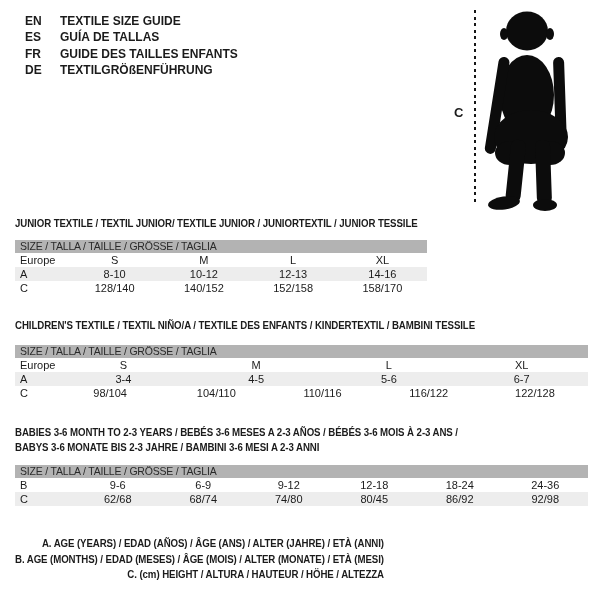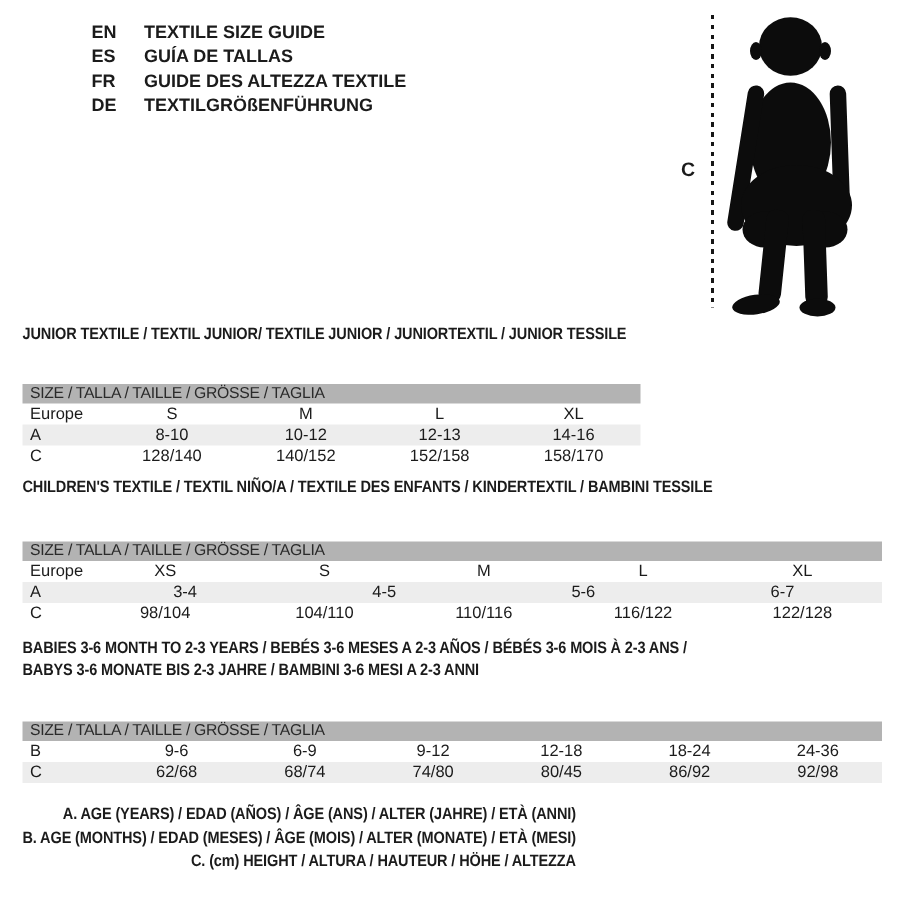--- a/index.html
+++ b/index.html
@@ -1,40 +1,40 @@
 <!DOCTYPE html>
 <html><head>
 <meta charset="utf-8">
 <style>
   html,body{margin:0;padding:0;background:#fff;}
   .page{position:relative;width:600px;height:600px;background:#fff;overflow:hidden;
         font-family:"Liberation Sans","DejaVu Sans",sans-serif;color:#1b1b1b;}
 
   
-  .legend{position:absolute;left:25px;top:13px;margin-left:36px;}
+  .legend{position:absolute;left:25px;top:13px;}
   .legend-row{height:16.4px;line-height:16.4px;font-weight:bold;font-size:12px;white-space:nowrap;}
   .legend-row .code{display:inline-block;width:35px;}
 
   
   .figure-svg{position:absolute;left:477px;top:5px;}
   .dotted-line{position:absolute;left:474px;top:10px;width:2.4px;height:195px;
         background-image:repeating-linear-gradient(to bottom,#161616 0px,#161616 3px,transparent 3px,transparent 6.5px);}
   .c-label{position:absolute;left:454px;top:105px;font-size:13px;font-weight:600;}
 
   
   .sec-title{position:absolute;left:15px;font-weight:bold;font-size:11px;white-space:nowrap;
         letter-spacing:-0.1px;transform:scaleX(0.88);transform-origin:left top;line-height:15px;}
   .t-junior{top:216px;}
   .t-children{top:318px;}
   .t-babies{top:425px;}
 
   
   .size-table{position:absolute;font-size:11px;box-sizing:border-box;}
   .size-bar{height:13px;line-height:13px;background:#b3b3b3;color:#2a2a2a;
-        font-size:10.5px;padding-left:5px;letter-spacing:-0.2px;box-sizing:border-box;white-space:nowrap;overflow:hidden;margin-top:16px;}
+        font-size:10.5px;padding-left:5px;letter-spacing:-0.2px;box-sizing:border-box;white-space:nowrap;overflow:hidden;}
   .trow{display:flex;height:14px;line-height:15px;}
   .trow.shade{background:#ededed;}
   .rowlabel{padding-left:5px;box-sizing:border-box;flex:0 0 auto;}
   .cell{flex:1;text-align:center;}
   .w-junior{left:15px;top:240px;width:412px;}
   .w-junior .rowlabel{width:55px;}
   .w-children{left:15px;top:345px;width:573px;}
   .w-children .rowlabel{width:42px;}
   .w-babies{left:15px;top:465px;width:573px;}
   .w-babies .rowlabel{width:60px;}
@@ -50,21 +50,21 @@
 <div class="page">
 
   <div class="legend">
     <div class="legend-row">
       <span class="code">EN</span><span class="label">TEXTILE SIZE GUIDE</span>
     </div>
     <div class="legend-row">
       <span class="code">ES</span><span class="label">GUÍA DE TALLAS</span>
     </div>
     <div class="legend-row">
-      <span class="code">FR</span><span class="label">GUIDE DES ALTEZZA TEXTILE</span>
+      <span class="code">FR</span><span class="label">GUIDE DES TAILLES ENFANTS</span>
     </div>
     <div class="legend-row">
       <span class="code">DE</span><span class="label">TEXTILGRÖßENFÜHRUNG</span>
     </div>
   </div>
 
   <span class="c-label">C</span>
   <div class="dotted-line"></div>
   <svg class="figure-svg" width="110" height="210" viewBox="0 0 110 210" aria-hidden="true">
     <g fill="#0c0c0c">
@@ -117,21 +117,20 @@
         </div>
       </div>
   </div>
 
   <div class="sec-title t-children">CHILDREN'S TEXTILE / TEXTIL NIÑO/A / TEXTILE DES ENFANTS / KINDERTEXTIL / BAMBINI TESSILE</div>
   <div class="size-table w-children">
     <div class="size-bar">SIZE / TALLA / TAILLE / GRÖSSE / TAGLIA</div>
     <div>
         <div class="trow">
           <span class="rowlabel">Europe</span>
-          <span class="cell">XS</span>
           <span class="cell">S</span>
           <span class="cell">M</span>
           <span class="cell">L</span>
           <span class="cell">XL</span>
         </div>
         <div class="trow shade">
           <span class="rowlabel">A</span>
           <span class="cell">3-4</span>
           <span class="cell">4-5</span>
           <span class="cell">5-6</span>

